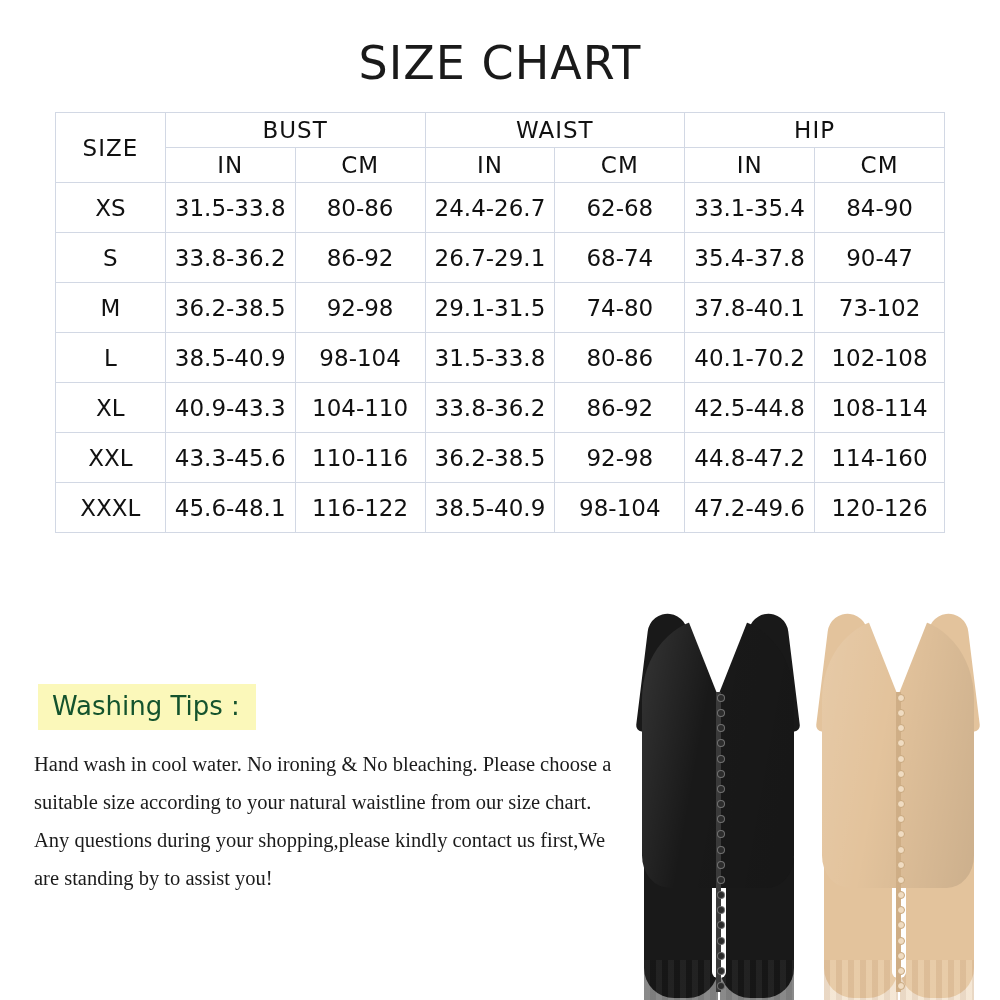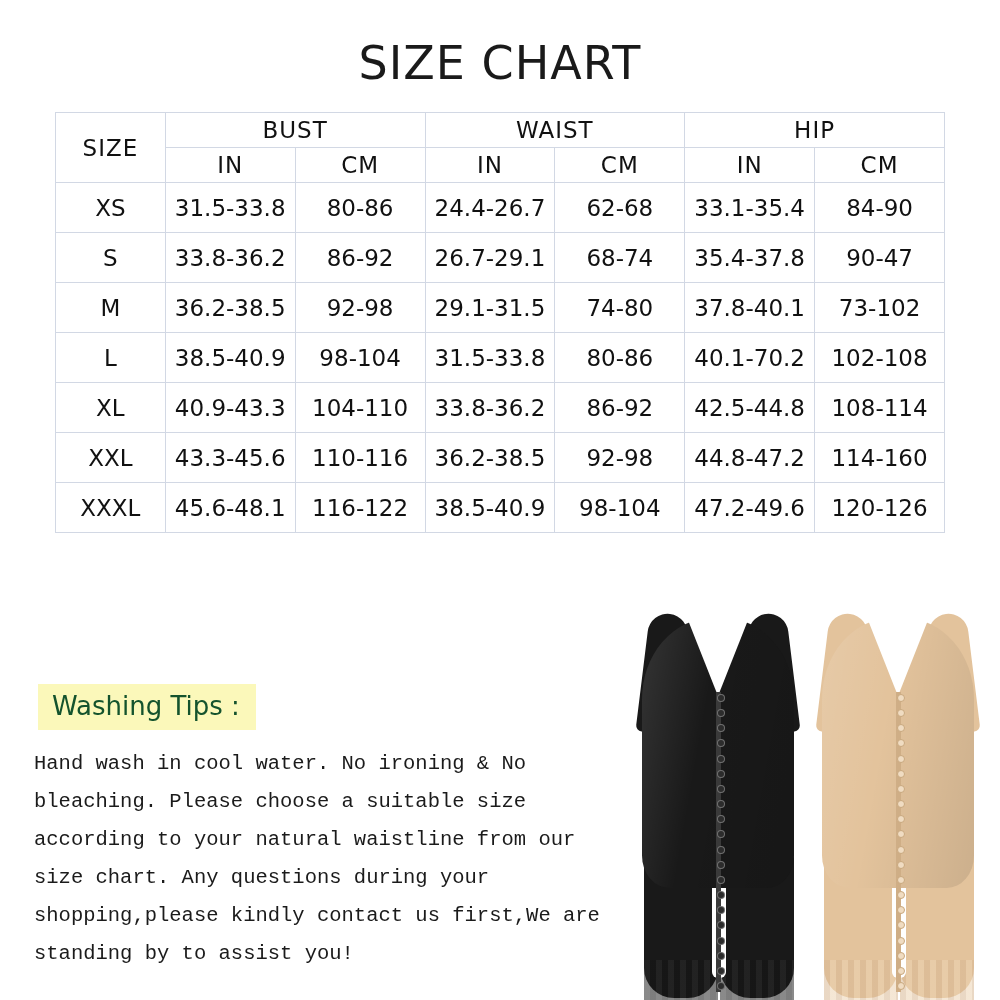--- a/index.html
+++ b/index.html
@@ -68,21 +68,21 @@
     margin-top: 32px;
   }
   .tips-body {
     position: absolute;
     left: 34px;
     top: 745px;
     width: 585px;
     font-size: 20.5px;
     line-height: 38px;
     color: #1b1b1b;
-    font-family: Liberation Mono, monospace;
+    font-family: Liberation Serif, serif;
   }
 
   
   .photos {
     position: absolute;
     left: 612px;
     top: 600px;
     width: 390px;
     height: 400px;
   }

